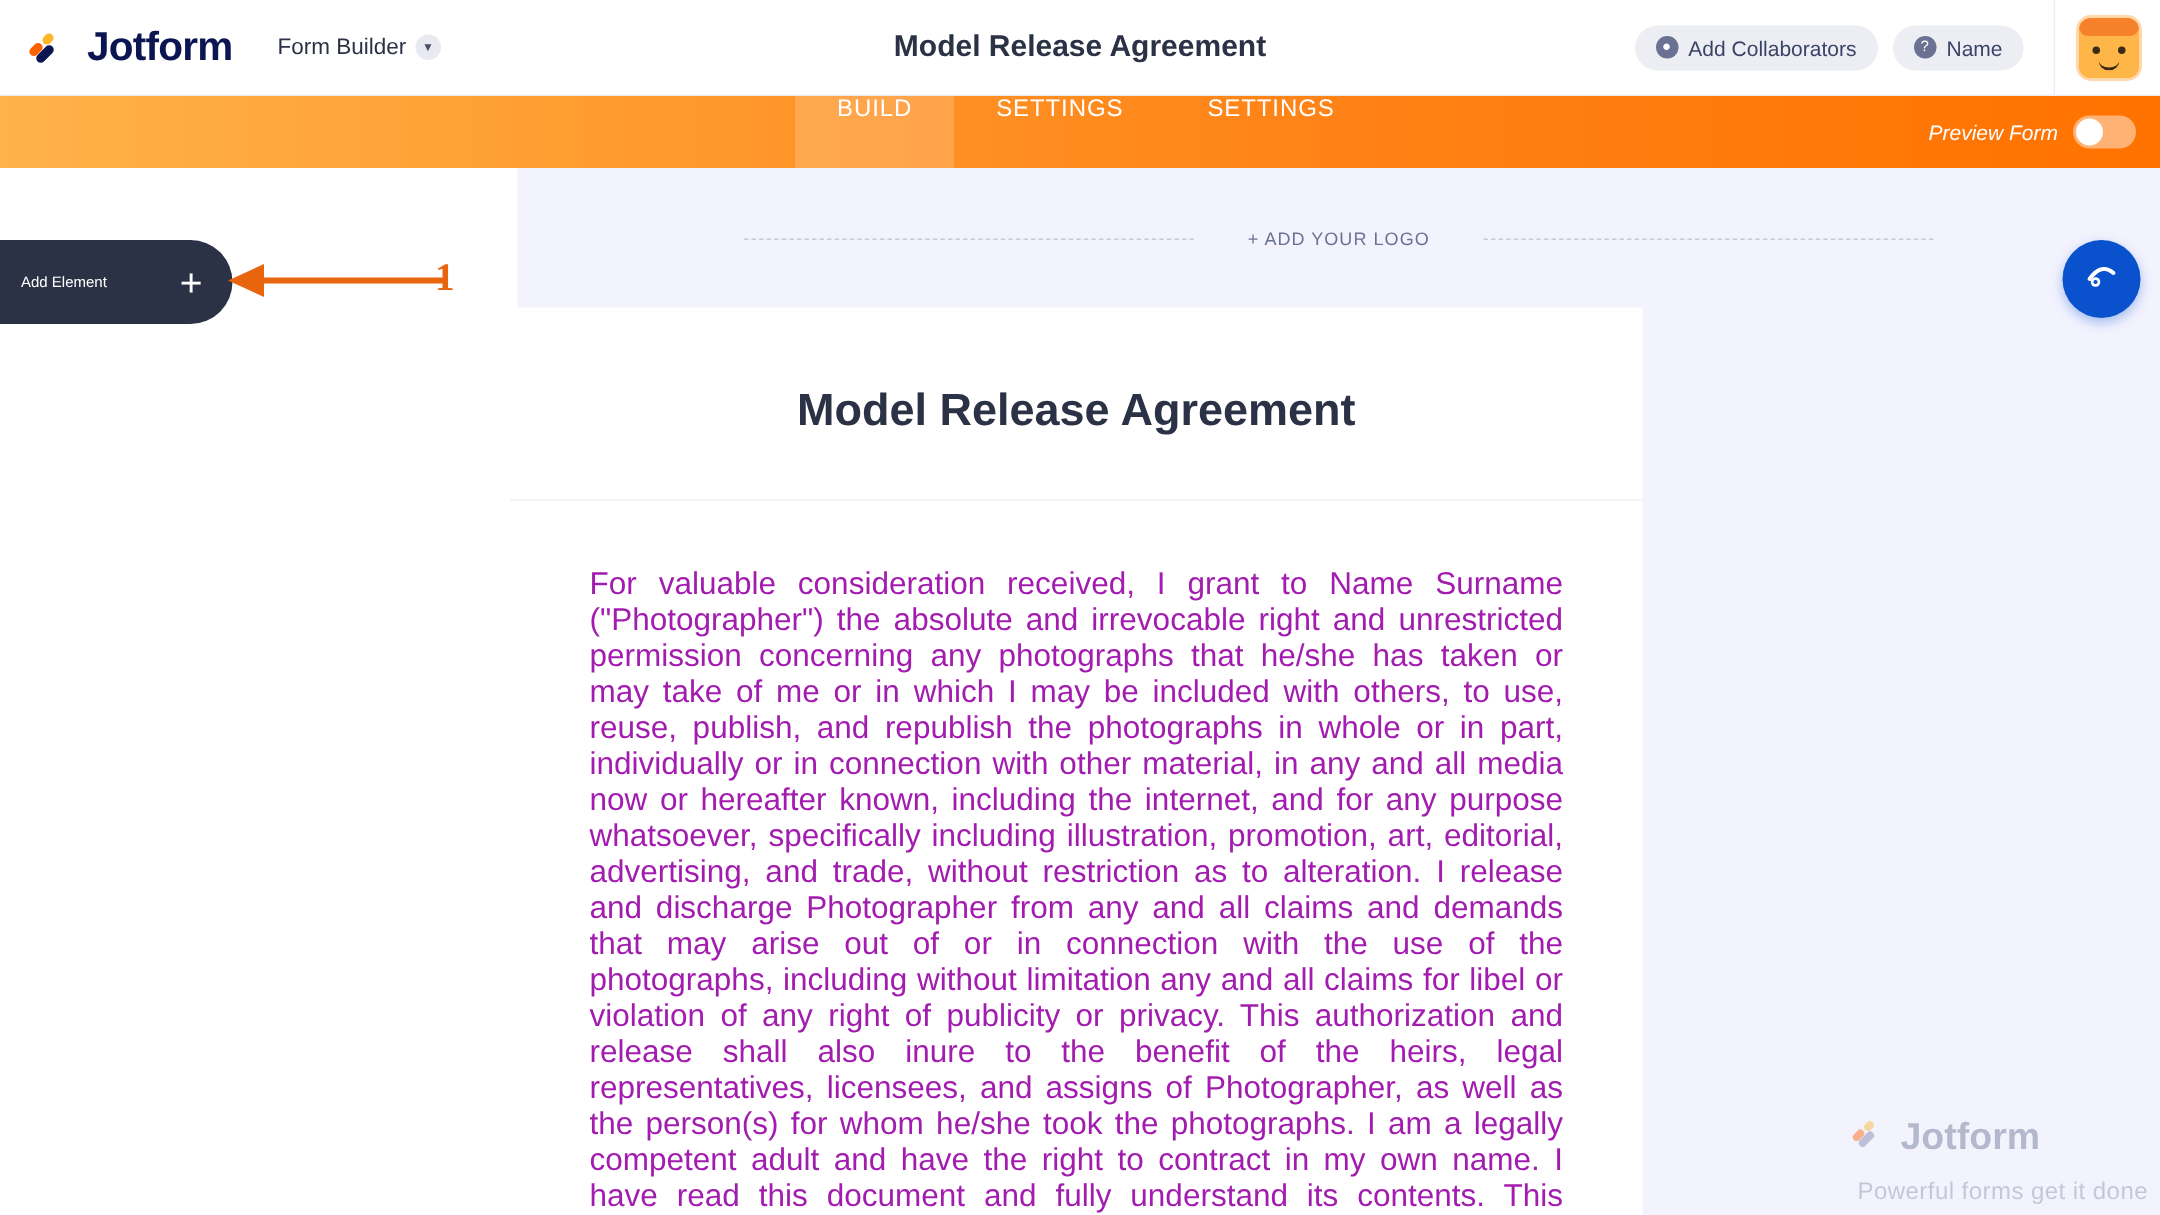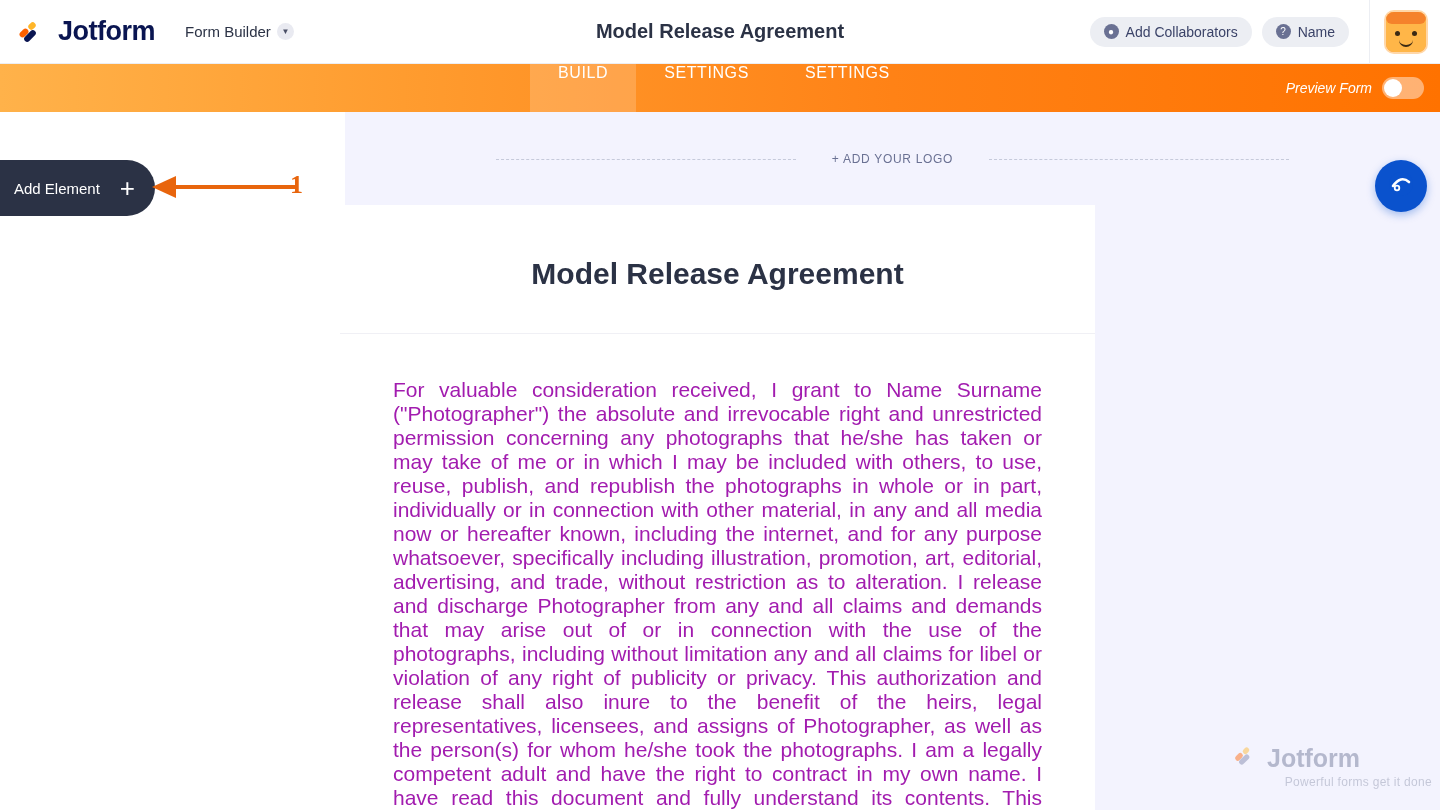--- a/index.html
+++ b/index.html
@@ -115,21 +115,21 @@
   .left-rail {
     position: absolute; top: 112px; left: 0; width: 345px; height: 698px;
     background: #fff;
   }
   .add-element {
     position: absolute; top: 48px; left: 0; width: 155px; height: 56px;
     background: #2b3245; color: #fff; border-radius: 0 28px 28px 0;
     display: flex; align-items: center; justify-content: space-between;
     padding: 0 20px 0 14px; cursor: pointer;
   }
-  .add-element .label { font-size: 15px; }
+  .add-element .label { font-size: 10px; }
   .add-element .plus { font-size: 26px; line-height: 1; font-weight: 300; }
 
   
   .canvas {
     position: absolute; top: 112px; left: 345px; width: 1095px; height: 698px;
     background: #f3f3fe;
   }
   .logo-row {
     position: absolute; top: 40px; left: 0; width: 1095px;
     display: flex; align-items: center; justify-content: center; gap: 36px;
@@ -166,21 +166,21 @@
     cursor: pointer; box-shadow: 0 3px 8px rgba(10,82,205,0.35);
   }
 
   
   .watermark {
     position: absolute; top: 742px; left: 1232px; width: 200px;
     text-align: right; opacity: 0.45;
   }
   .watermark .wm-row { display: flex; align-items: center; gap: 7px; }
   .wm-text { font-size: 25px; font-weight: bold; color: #6a7193; }
-  .wm-sub { font-size: 12px; color: #8d93ab; letter-spacing: 0.3px; margin-top: 1px; }
+  .wm-sub { font-size: 16px; color: #8d93ab; letter-spacing: 0.3px; margin-top: 11px; }
 
   
   .annot-arrow {
     position: absolute; top: 175px; left: 150px; width: 150px; height: 24px;
     pointer-events: none;
   }
   .annot-num {
     position: absolute; top: 170px; left: 290px;
     font-size: 26px; font-weight: bold; color: #e8650d;
     font-family: "Liberation Serif", serif;

